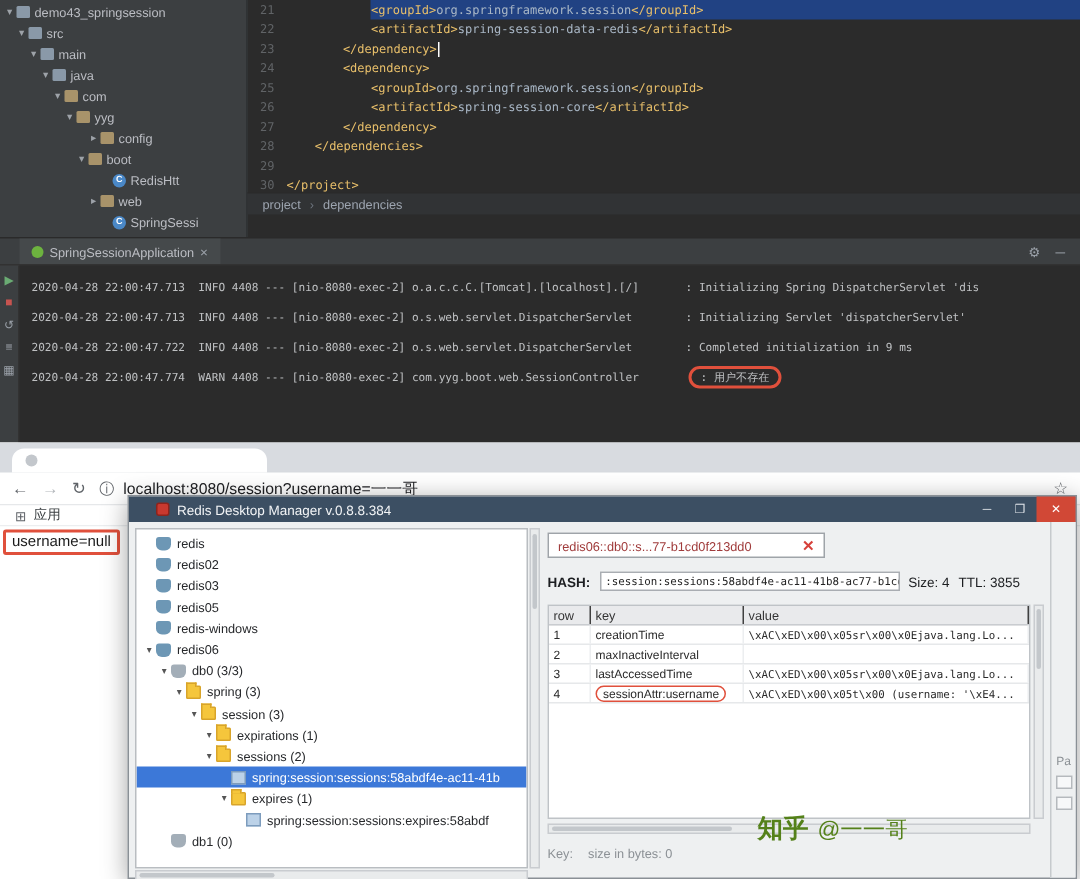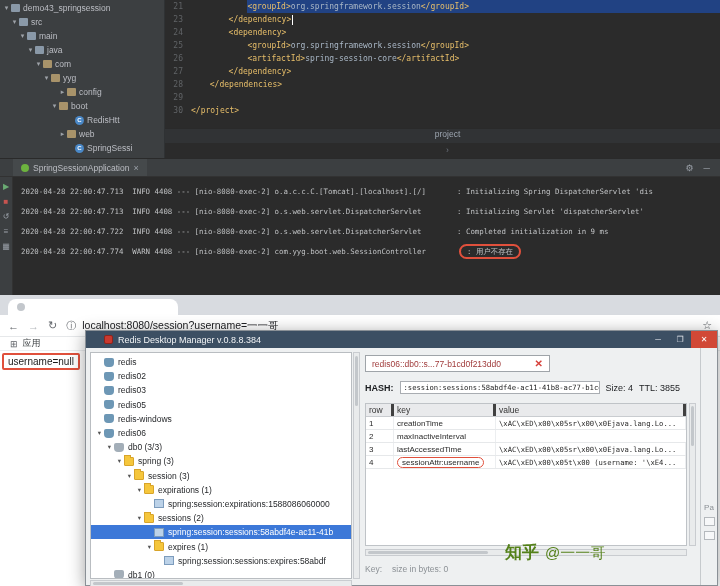--- a/index.html
+++ b/index.html
@@ -20,21 +20,21 @@
   .code-line{display:flex;height:13px;line-height:13px;font-family:"DejaVu Sans Mono",monospace;font-size:8px;}
   .lnum{flex:0 0 26px;text-align:right;padding-right:8px;color:#606366;}
   .lbody{flex:1;display:flex;white-space:pre;}
   .ind{flex:0 0 auto;display:inline-block;height:1px;}
   .segwrap{flex:1;white-space:pre;color:#a9b7c6;}
   .sel .segwrap{background:#214283;}
   .c-tag{color:#e8bf6a;}
   .c-x{color:#a9b7c6;}
   .caret{display:inline-block;width:1px;height:10px;background:#fff;vertical-align:middle;margin-left:1px;}
 
-  .breadcrumb{position:absolute;left:165px;top:128px;right:0;height:15px;background:#313335;border-top:1px solid #2a2a2a;display:flex;align-items:center;gap:6px;padding-left:10px;font-size:8.5px;color:#9da5b0;flex-direction:column;}
+  .breadcrumb{position:absolute;left:165px;top:128px;right:0;height:15px;background:#313335;border-top:1px solid #2a2a2a;display:flex;align-items:center;gap:6px;padding-left:10px;font-size:8.5px;color:#9da5b0;}
   .bc-sep{color:#6f7680;}
   .editor-tabs{position:absolute;left:165px;top:143px;right:0;height:15px;background:#3c3f41;display:flex;align-items:center;gap:10px;padding-left:8px;font-size:8.5px;color:#9aa0a8;}
   .etab.active{background:#4e5254;color:#dfe1e5;padding:1px 7px;border-radius:2px;}
 
   .console-tabbar{position:absolute;left:0;top:158px;right:0;height:19px;background:#3c3f41;border-top:1px solid #2a2a2a;border-bottom:1px solid #323232;display:flex;align-items:center;font-size:8.5px;color:#bcbec4;}
   .console-tab{display:flex;align-items:center;gap:4px;height:100%;padding:0 8px;background:#45494b;margin-left:13px;}
   .springicon{width:8px;height:8px;border-radius:50%;background:#6db33f;}
   .tab-close{color:#9aa0a8;font-size:9px;}
   .tabbar-right{margin-left:auto;display:flex;gap:10px;padding-right:10px;color:#9aa0a8;font-size:9px;}
   .console-strip{position:absolute;left:0;top:177px;width:13px;height:118px;background:#3c3f41;border-right:1px solid #323232;display:flex;flex-direction:column;align-items:center;gap:7px;padding-top:6px;}
@@ -91,21 +91,21 @@
   .rdm-right{position:absolute;left:277px;top:21px;width:338px;bottom:0;}
   .rdm-tab{position:absolute;left:2px;top:3px;height:17px;width:185px;background:#fff;border:1px solid #9fa4a9;display:flex;align-items:center;gap:7px;padding:0 6px;font-size:8.5px;color:#a03b3b;}
   .rdm-tab-close{margin-left:auto;color:#d6403a;font-weight:bold;font-size:10px;}
   .rdm-hash-row{position:absolute;left:2px;top:28px;right:0;height:15px;display:flex;align-items:center;gap:6px;font-size:9px;color:#1c1e21;}
   .hash-label{font-weight:bold;}
   .hash-field{width:200px;height:13px;background:#fff;border:1px solid #a9adb2;font-family:"DejaVu Sans Mono",monospace;font-size:7.2px;color:#222;display:flex;align-items:center;padding:0 3px;overflow:hidden;white-space:nowrap;}
   .sizettl{white-space:nowrap;}
 
   .rdm-table{position:absolute;left:2px;top:51px;width:322px;height:143px;background:#fff;border:1px solid #bfc3c7;overflow:hidden;}
   .thead{display:flex;height:13px;background:#e9eaec;border-bottom:1px solid #c9ccd0;font-size:8.5px;color:#333;}
-  .hcell{padding:0 3px;line-height:13px;border-right:3px solid #404040;}
+  .hcell{padding:0 3px;line-height:13px;border-right:1px solid #404040;}
   .c-row{flex:0 0 28px;}
   .c-key{flex:0 0 102px;}
   .c-val{flex:1;overflow:hidden;white-space:nowrap;}
   .trow{display:flex;height:13px;border-bottom:1px solid #e6e8ea;font-size:8px;color:#2a2a2a;}
   .tcell{padding:0 3px;line-height:13px;border-right:1px solid #eceef0;overflow:hidden;white-space:nowrap;}
   .tcell.mono{font-family:"DejaVu Sans Mono",monospace;font-size:7.2px;}
   .kbox{border:1.5px solid #e0503c;border-radius:7px;padding:0 4px;display:inline-block;line-height:9px;}
   .table-vscroll{left:326px;top:51px;width:7px;height:143px;}
   .t3{top:2px;height:40px;}
   .table-hscroll{left:2px;top:197px;width:322px;height:7px;}
@@ -121,20 +121,24 @@
 </head>
 <body>
 
 <div class="ide">
   <div class="editor">
       <div class="code-line sel">
         <span class="lnum">21</span>
         <span class="lbody"><span class="ind" style="width: 56.4px;"></span><span class="segwrap"><span class="c-tag">&lt;groupId&gt;</span><span class="c-x">org.springframework.session</span><span class="c-tag">&lt;/groupId&gt;</span></span></span>
       </div>
       <div class="code-line">
+        <span class="lnum">22</span>
+        <span class="lbody"><span class="ind" style="width: 56.4px;"></span><span class="segwrap"><span class="c-tag">&lt;artifactId&gt;</span><span class="c-x">spring-session-data-redis</span><span class="c-tag">&lt;/artifactId&gt;</span></span></span>
+      </div>
+      <div class="code-line">
         <span class="lnum">23</span>
         <span class="lbody"><span class="ind" style="width: 37.6px;"></span><span class="segwrap"><span class="c-tag">&lt;/dependency&gt;</span><span class="caret"></span></span></span>
       </div>
       <div class="code-line">
         <span class="lnum">24</span>
         <span class="lbody"><span class="ind" style="width: 37.6px;"></span><span class="segwrap"><span class="c-tag">&lt;dependency&gt;</span></span></span>
       </div>
       <div class="code-line">
         <span class="lnum">25</span>
         <span class="lbody"><span class="ind" style="width: 56.4px;"></span><span class="segwrap"><span class="c-tag">&lt;groupId&gt;</span><span class="c-x">org.springframework.session</span><span class="c-tag">&lt;/groupId&gt;</span></span></span>
@@ -330,25 +334,20 @@
       </div>
       <div class="rtree-row" style="padding-left: 34px;">
         <span class="rarrow">▾</span>
         <span class="ricon folder"></span>
         <span class="rlabel">session (3)</span>
       </div>
       <div class="rtree-row" style="padding-left: 44px;">
         <span class="rarrow">▾</span>
         <span class="ricon folder"></span>
         <span class="rlabel">expirations (1)</span>
-      </div>
-      <div class="rtree-row" style="padding-left: 54px;">
-        <span class="rarrow"></span>
-        <span class="ricon key"></span>
-        <span class="rlabel">spring:session:expirations:1588086060000</span>
       </div>
       <div class="rtree-row" style="padding-left: 44px;">
         <span class="rarrow">▾</span>
         <span class="ricon folder"></span>
         <span class="rlabel">sessions (2)</span>
       </div>
       <div class="rtree-row selected" style="padding-left: 54px;">
         <span class="rarrow"></span>
         <span class="ricon key"></span>
         <span class="rlabel">spring:session:sessions:58abdf4e-ac11-41b</span>

